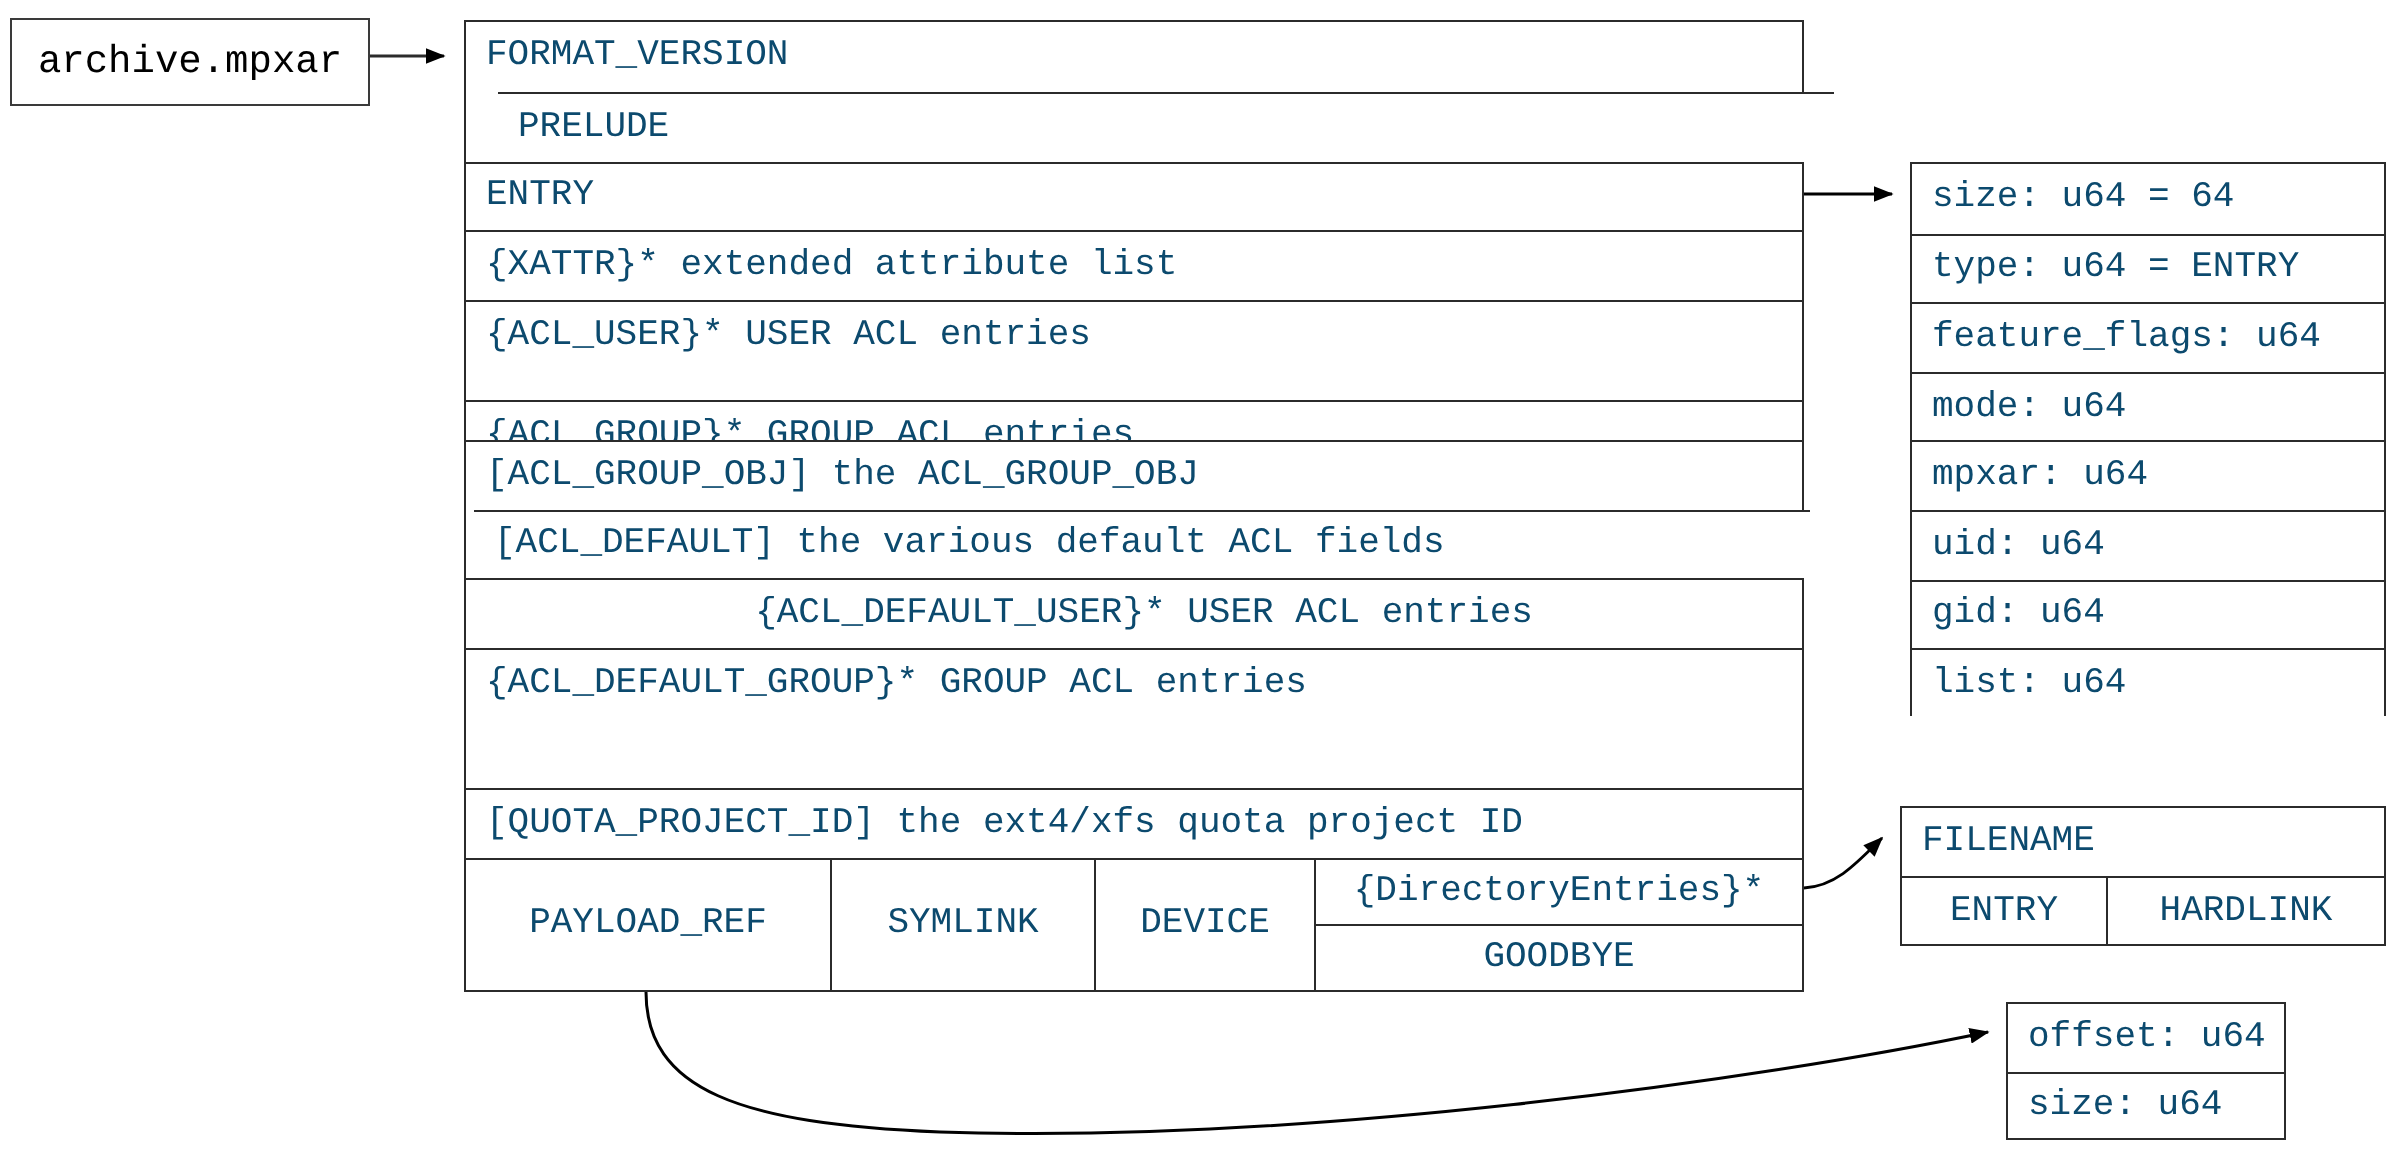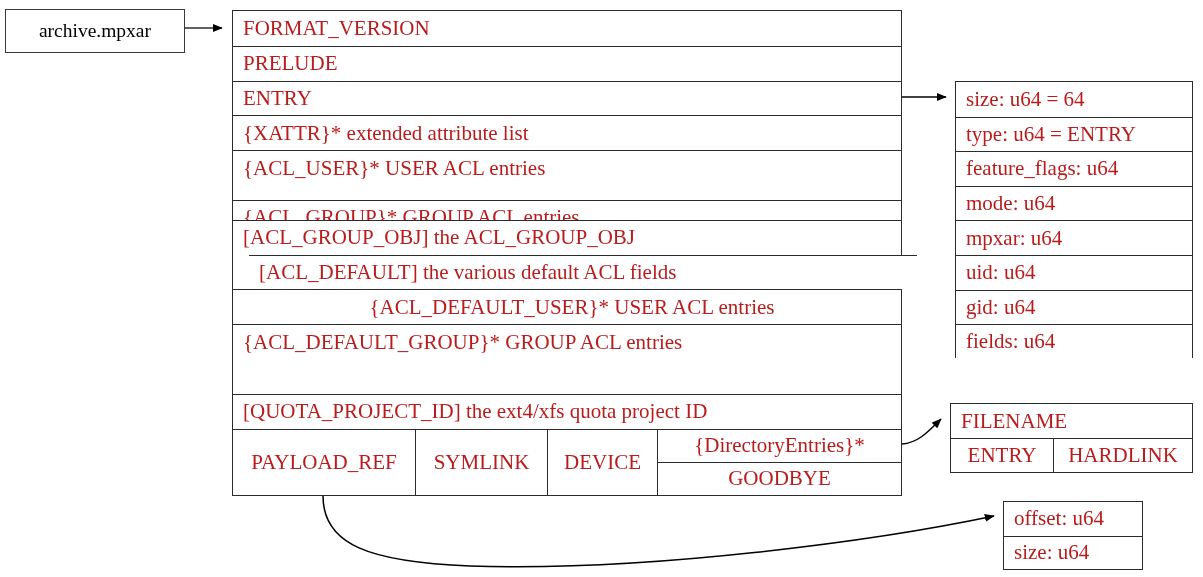--- a/index.html
+++ b/index.html
@@ -5,37 +5,37 @@
   html, body {
     margin: 0;
     padding: 0;
     background: #ffffff;
   }
   #canvas {
     position: relative;
     width: 1203px;
     height: 577px;
     background: #ffffff;
-    font-family: Liberation Serif, serif;
+    font-family: Liberation Mono, monospace;
     overflow: hidden;
   }
   .box {
     position: absolute;
     box-sizing: border-box;
     border: 1px solid #2b2b2b;
     background: #ffffff;
   }
   .cell {
     position: absolute;
     box-sizing: border-box;
     background: #ffffff;
     display: flex;
     align-items: center;
-    font-size: 21px;
-    color: #b91c1c;
+    font-size: 18px;
+    color: #0c4a6e;
     line-height: 1;
     white-space: nowrap;
   }
   .cell.pad {
     padding-left: 10px;
   }
   .cell.center {
     justify-content: center;
   }
   .brdr-t { border-top: 1px solid #2b2b2b; }
@@ -70,39 +70,39 @@
 
   <div class="node-box" style="left:5px; top:9px; width:180px; height:44px;">
     <span>archive.mpxar</span>
   </div>
 
   <div class="box" style="left:232px; top:10px; width:670px; height:486px;">
 
     <div class="cell pad" style="left:0px; top:0px; width:668px; height:34.8px;">
       <span>FORMAT_VERSION</span>
     </div>
-    <div class="cell pad brdr-t" style="left:0px; top:34.8px; width:668px; height:34.8px;">
+    <div class="cell pad brdr-t" style="left:16px; top:34.8px; width:668px; height:34.8px;">
       <span>PRELUDE</span>
     </div>
     <div class="cell pad brdr-t" style="left:0px; top:69.6px; width:668px; height:34.8px;">
       <span>ENTRY</span>
     </div>
     <div class="cell pad brdr-t" style="left:0px; top:104.4px; width:668px; height:34.8px;">
       <span>{XATTR}* extended attribute list</span>
     </div>
     <div class="cell pad brdr-t" style="left:0px; top:139.2px; width:668px; height:34.8px;">
       <span>{ACL_USER}* USER ACL entries</span>
     </div>
     <div class="cell pad brdr-t" style="left:0px; top:189px; width:668px; height:34.8px;">
       <span>{ACL_GROUP}* GROUP ACL entries</span>
     </div>
     <div class="cell pad brdr-t" style="left:0px; top:208.8px; width:668px; height:34.8px;">
       <span>[ACL_GROUP_OBJ] the ACL_GROUP_OBJ</span>
     </div>
-    <div class="cell pad brdr-t" style="left:16px; top:243.6px; width:668px; height:34.8px;">
+    <div class="cell pad brdr-t" style="left:4px; top:243.6px; width:668px; height:34.8px;">
       <span>[ACL_DEFAULT] the various default ACL fields</span>
     </div>
     <div class="cell pad brdr-t" style="left:0px; top:278.4px; width:668px; height:34.8px;justify-content:center;">
       <span>{ACL_DEFAULT_USER}* USER ACL entries</span>
     </div>
     <div class="cell pad brdr-t" style="left:0px; top:313.2px; width:668px; height:34.8px;">
       <span>{ACL_DEFAULT_GROUP}* GROUP ACL entries</span>
     </div>
     <div class="cell pad brdr-t" style="left:0px; top:382.8px; width:668px; height:34.8px;">
       <span>[QUOTA_PROJECT_ID] the ext4/xfs quota project ID</span>
@@ -141,21 +141,21 @@
     <div class="cell pad brdr-t" style="left:0px; top:138.4px; width:236px; height:34.6px;">
       <span>mpxar: u64</span>
     </div>
     <div class="cell pad brdr-t" style="left:0px; top:173px; width:236px; height:34.6px;">
       <span>uid: u64</span>
     </div>
     <div class="cell pad brdr-t" style="left:0px; top:207.6px; width:236px; height:34.6px;">
       <span>gid: u64</span>
     </div>
     <div class="cell pad brdr-t" style="left:0px; top:242.2px; width:236px; height:34.6px;">
-      <span>fields: u64</span>
+      <span>list: u64</span>
     </div>
   </div>
 
   <div class="box" style="left:950px; top:403px; width:243px; height:70px;">
     <div class="cell pad" style="left:0px; top:0px; width:241px; height:34px;">
       <span>FILENAME</span>
     </div>
     <div class="cell center brdr-t brdr-r" style="left:0px; top:34px; width:103px; height:34px;">
       <span>ENTRY</span>
     </div>

